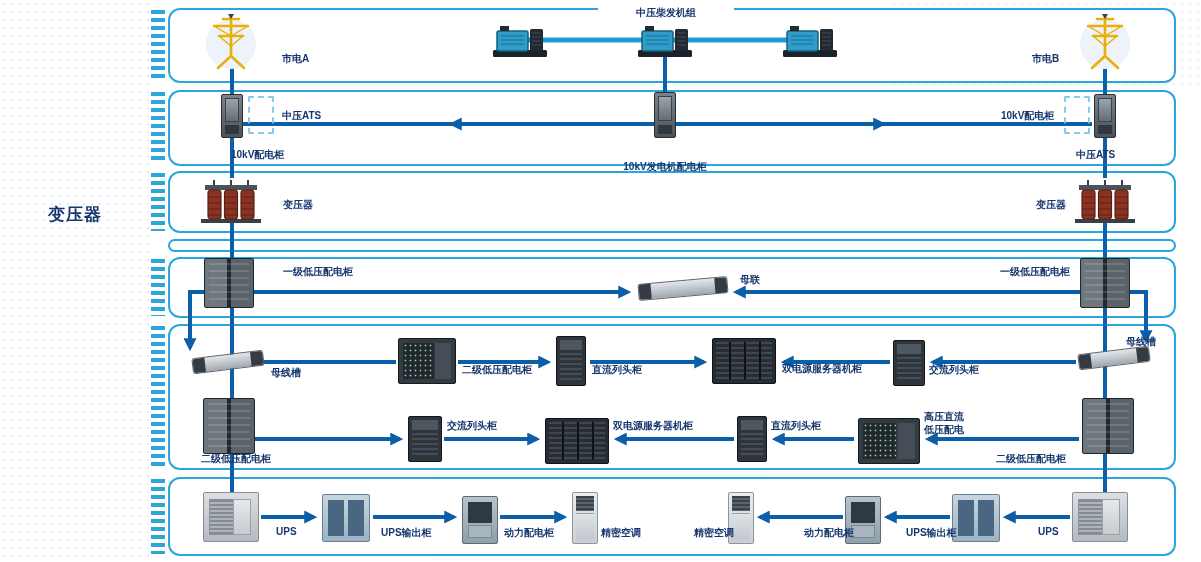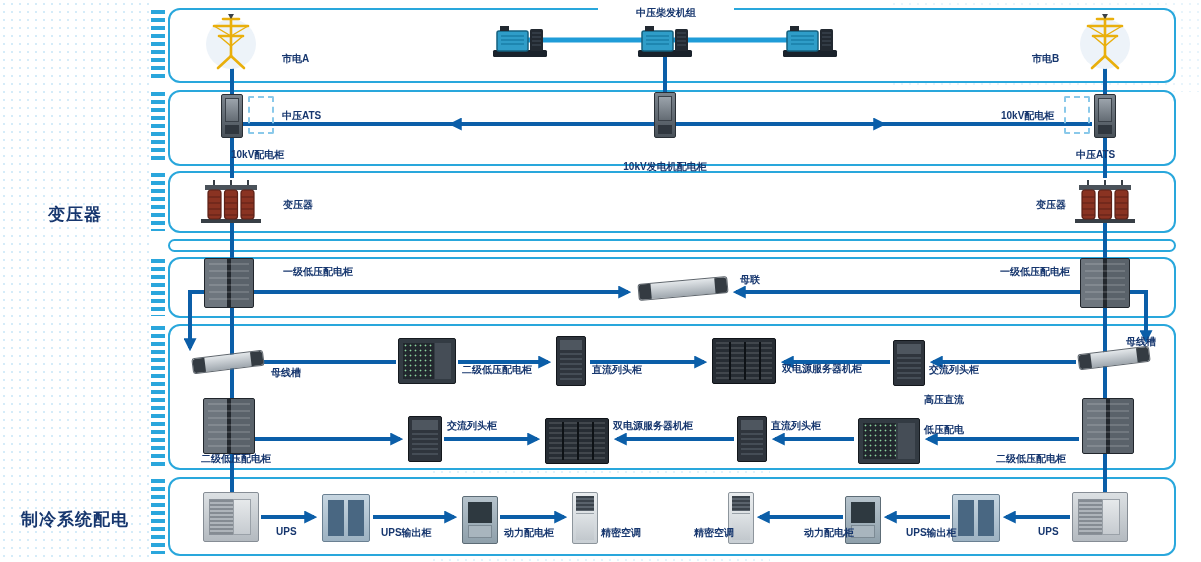--- a/index.html
+++ b/index.html
@@ -91,21 +91,20 @@
   <div class="band" style="top:477px;height:79px"></div>
 
   <div class="strip" style="top:10px;height:71px"></div>
   <div class="strip" style="top:92px;height:72px"></div>
   <div class="strip" style="top:173px;height:58px"></div>
   <div class="strip" style="top:259px;height:57px"></div>
   <div class="strip" style="top:326px;height:142px"></div>
   <div class="strip" style="top:479px;height:75px"></div>
 
   <div class="rowlabel" style="top:203px">变压器</div>
-  <div class="rowlabel" style="top:508px">制冷系统配电</div>
 
   <svg class="wires" width="1201" height="562" viewBox="0 0 1201 562">
     <defs>
       <marker id="arr" viewBox="0 0 12 12" markerWidth="13" markerHeight="13" refX="9" refY="6" orient="auto" markerUnits="userSpaceOnUse">
         <path d="M0,0 L12,6 L0,12 Z" fill="#0B5EA8"></path>
       </marker>
     </defs>
     <g stroke="#0B5EA8" stroke-width="4" fill="none">
       <path d="M232,58 V98"></path>
         <path d="M1105,58 V98"></path>
@@ -297,21 +296,21 @@
   <span class="lbl" style="left:462px;top:363px">二级低压配电柜</span>
   <span class="lbl" style="left:592px;top:363px">直流列头柜</span>
   <span class="lbl" style="left:782px;top:362px">双电源服务器机柜</span>
   <span class="lbl" style="left:929px;top:363px">交流列头柜</span>
   <span class="lbl" style="left:1126px;top:335px">母线槽</span>
 
   <span class="lbl" style="left:201px;top:452px">二级低压配电柜</span>
   <span class="lbl" style="left:447px;top:419px">交流列头柜</span>
   <span class="lbl" style="left:613px;top:419px">双电源服务器机柜</span>
   <span class="lbl" style="left:771px;top:419px">直流列头柜</span>
-  <span class="lbl" style="left:924px;top:393px">高压直流</span>
+  <span class="lbl" style="left:924px;top:410px">高压直流</span>
   <span class="lbl" style="left:924px;top:423px">低压配电</span>
   <span class="lbl" style="left:996px;top:452px">二级低压配电柜</span>
 
   <span class="lbl" style="left:276px;top:526px">UPS</span>
   <span class="lbl" style="left:381px;top:526px">UPS输出柜</span>
   <span class="lbl" style="left:504px;top:526px">动力配电柜</span>
   <span class="lbl" style="left:601px;top:526px">精密空调</span>
   <span class="lbl" style="left:694px;top:526px">精密空调</span>
   <span class="lbl" style="left:804px;top:526px">动力配电柜</span>
   <span class="lbl" style="left:906px;top:526px">UPS输出柜</span>

